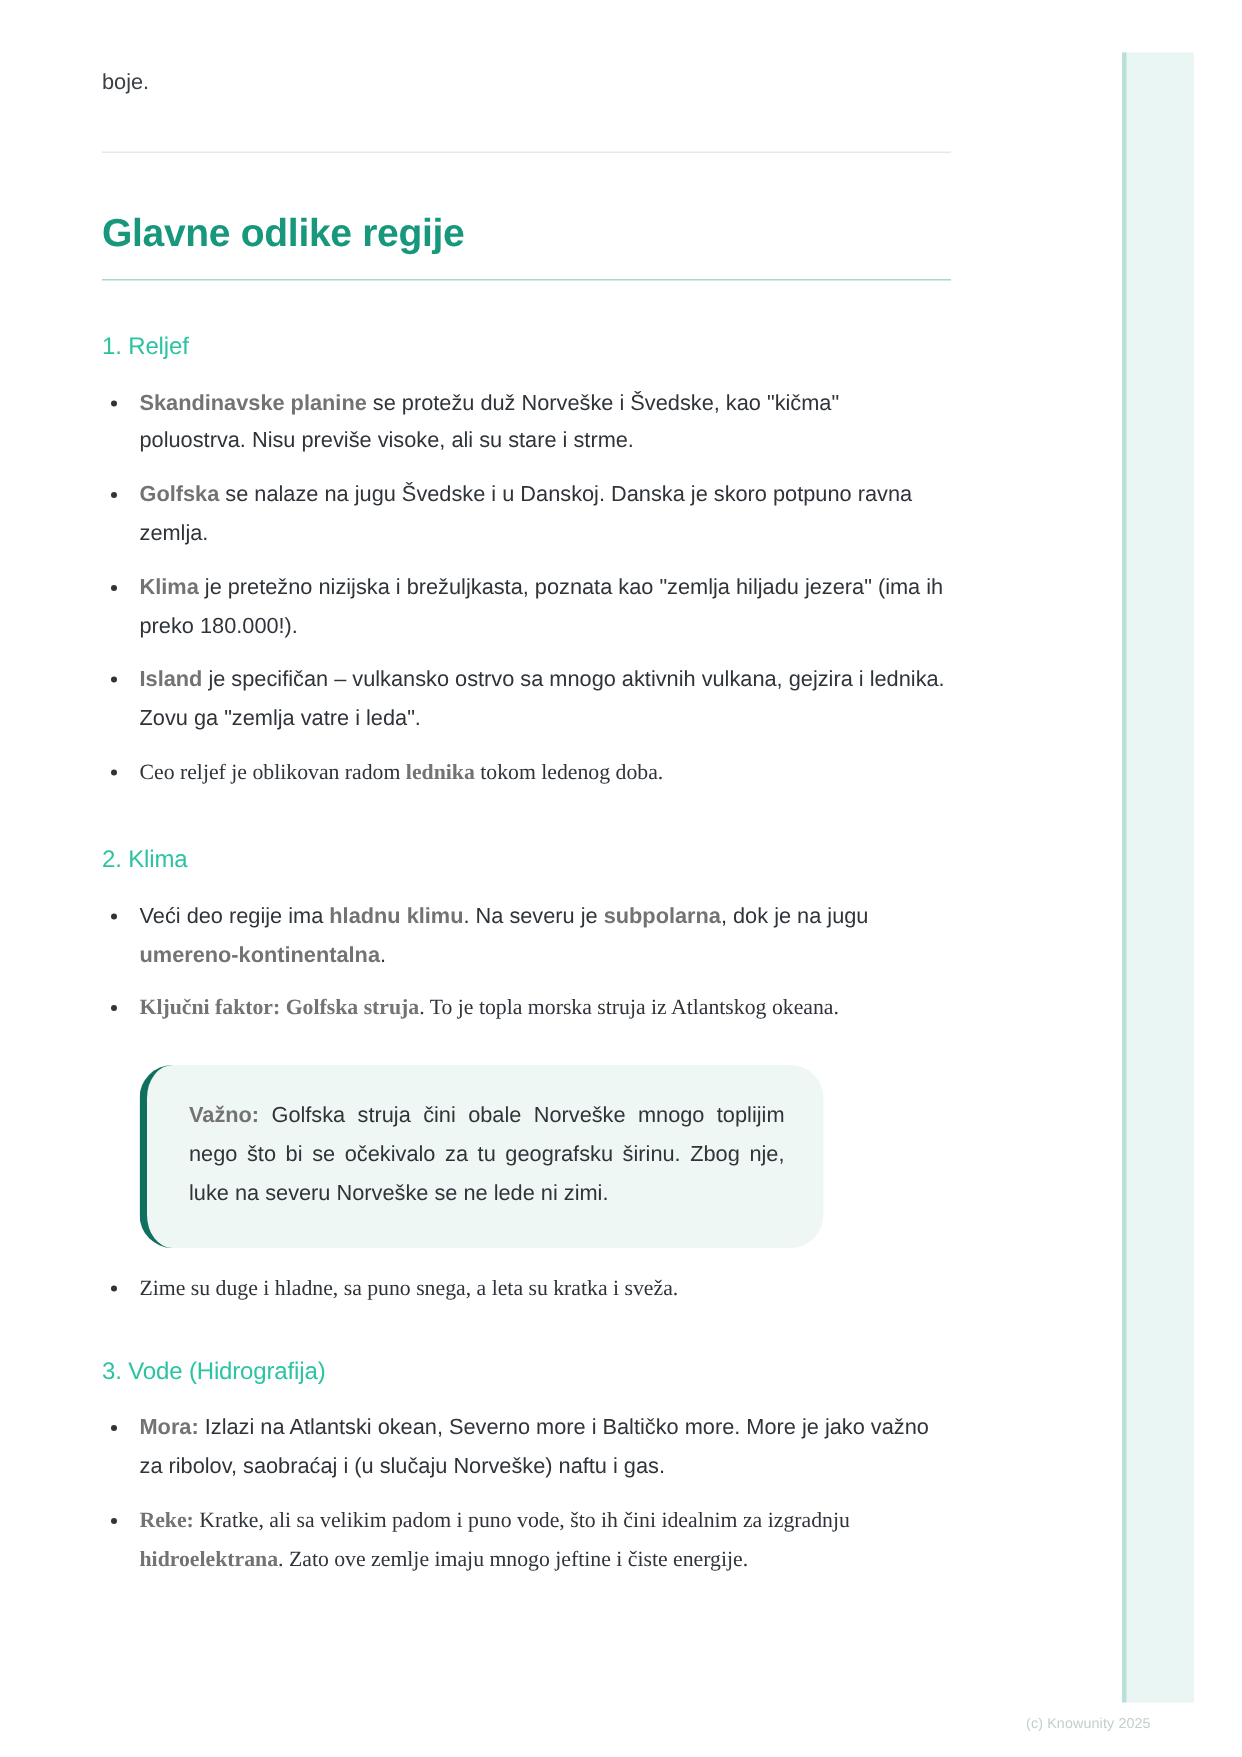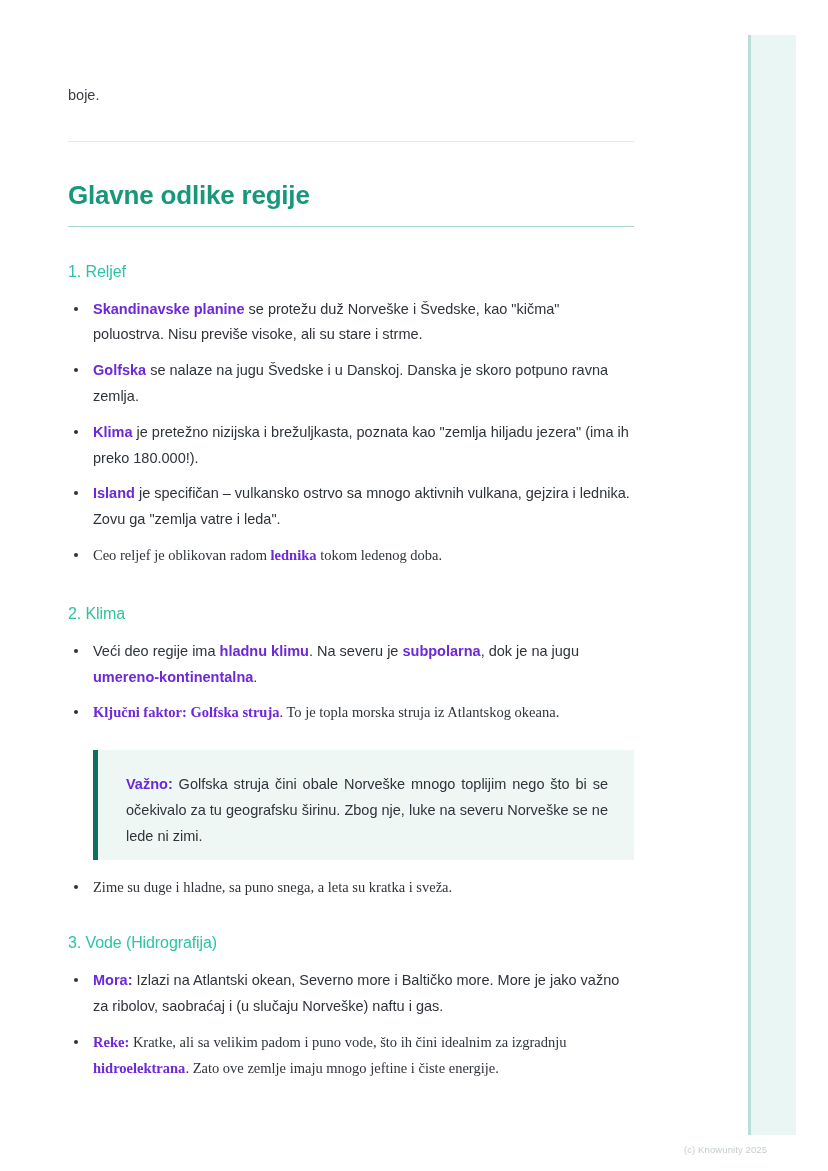--- a/index.html
+++ b/index.html
@@ -40,21 +40,20 @@
     height: 1100px;
     background: #b9dfd8;
   }
 
   
   .content {
     position: absolute;
     left: 68px;
     top: 0;
     width: 566px;
-    margin-top: 40px;
   }
 
   .lead-text {
     font-size: 14.5px;
     line-height: 1.75;
     color: #3a3f45;
     margin: 0;
     padding-top: 43px;
   }
 
@@ -118,30 +117,31 @@
   ul.doc-list > li::before {
     content: "";
     position: absolute;
     left: 6px;
     top: 10px;
     width: 4px;
     height: 4px;
     border-radius: 50%;
     background: #2f343a;
   }
-  ul.doc-list b, .callout b { font-weight: bold; color: #6d28d9; }
+  ul.doc-list b, .callout b { font-weight: bold; color: #737373; }
 
   
   .callout {
     margin: 24px 0 0 25px;
-    width: 541px;
+    width: 456px;
     box-sizing: border-box;
     background: #eff7f4;
     border-left: 5px solid #10705f;
-    padding: 22px 26px 10px 28px;
+    padding: 22px 26px 22px 28px;
+    border-radius: 22px;
   }
   .callout p {
     margin: 0;
     font-size: 14.5px;
     line-height: 1.78;
     color: #2f343a;
     text-align: justify;
   }
 
   

